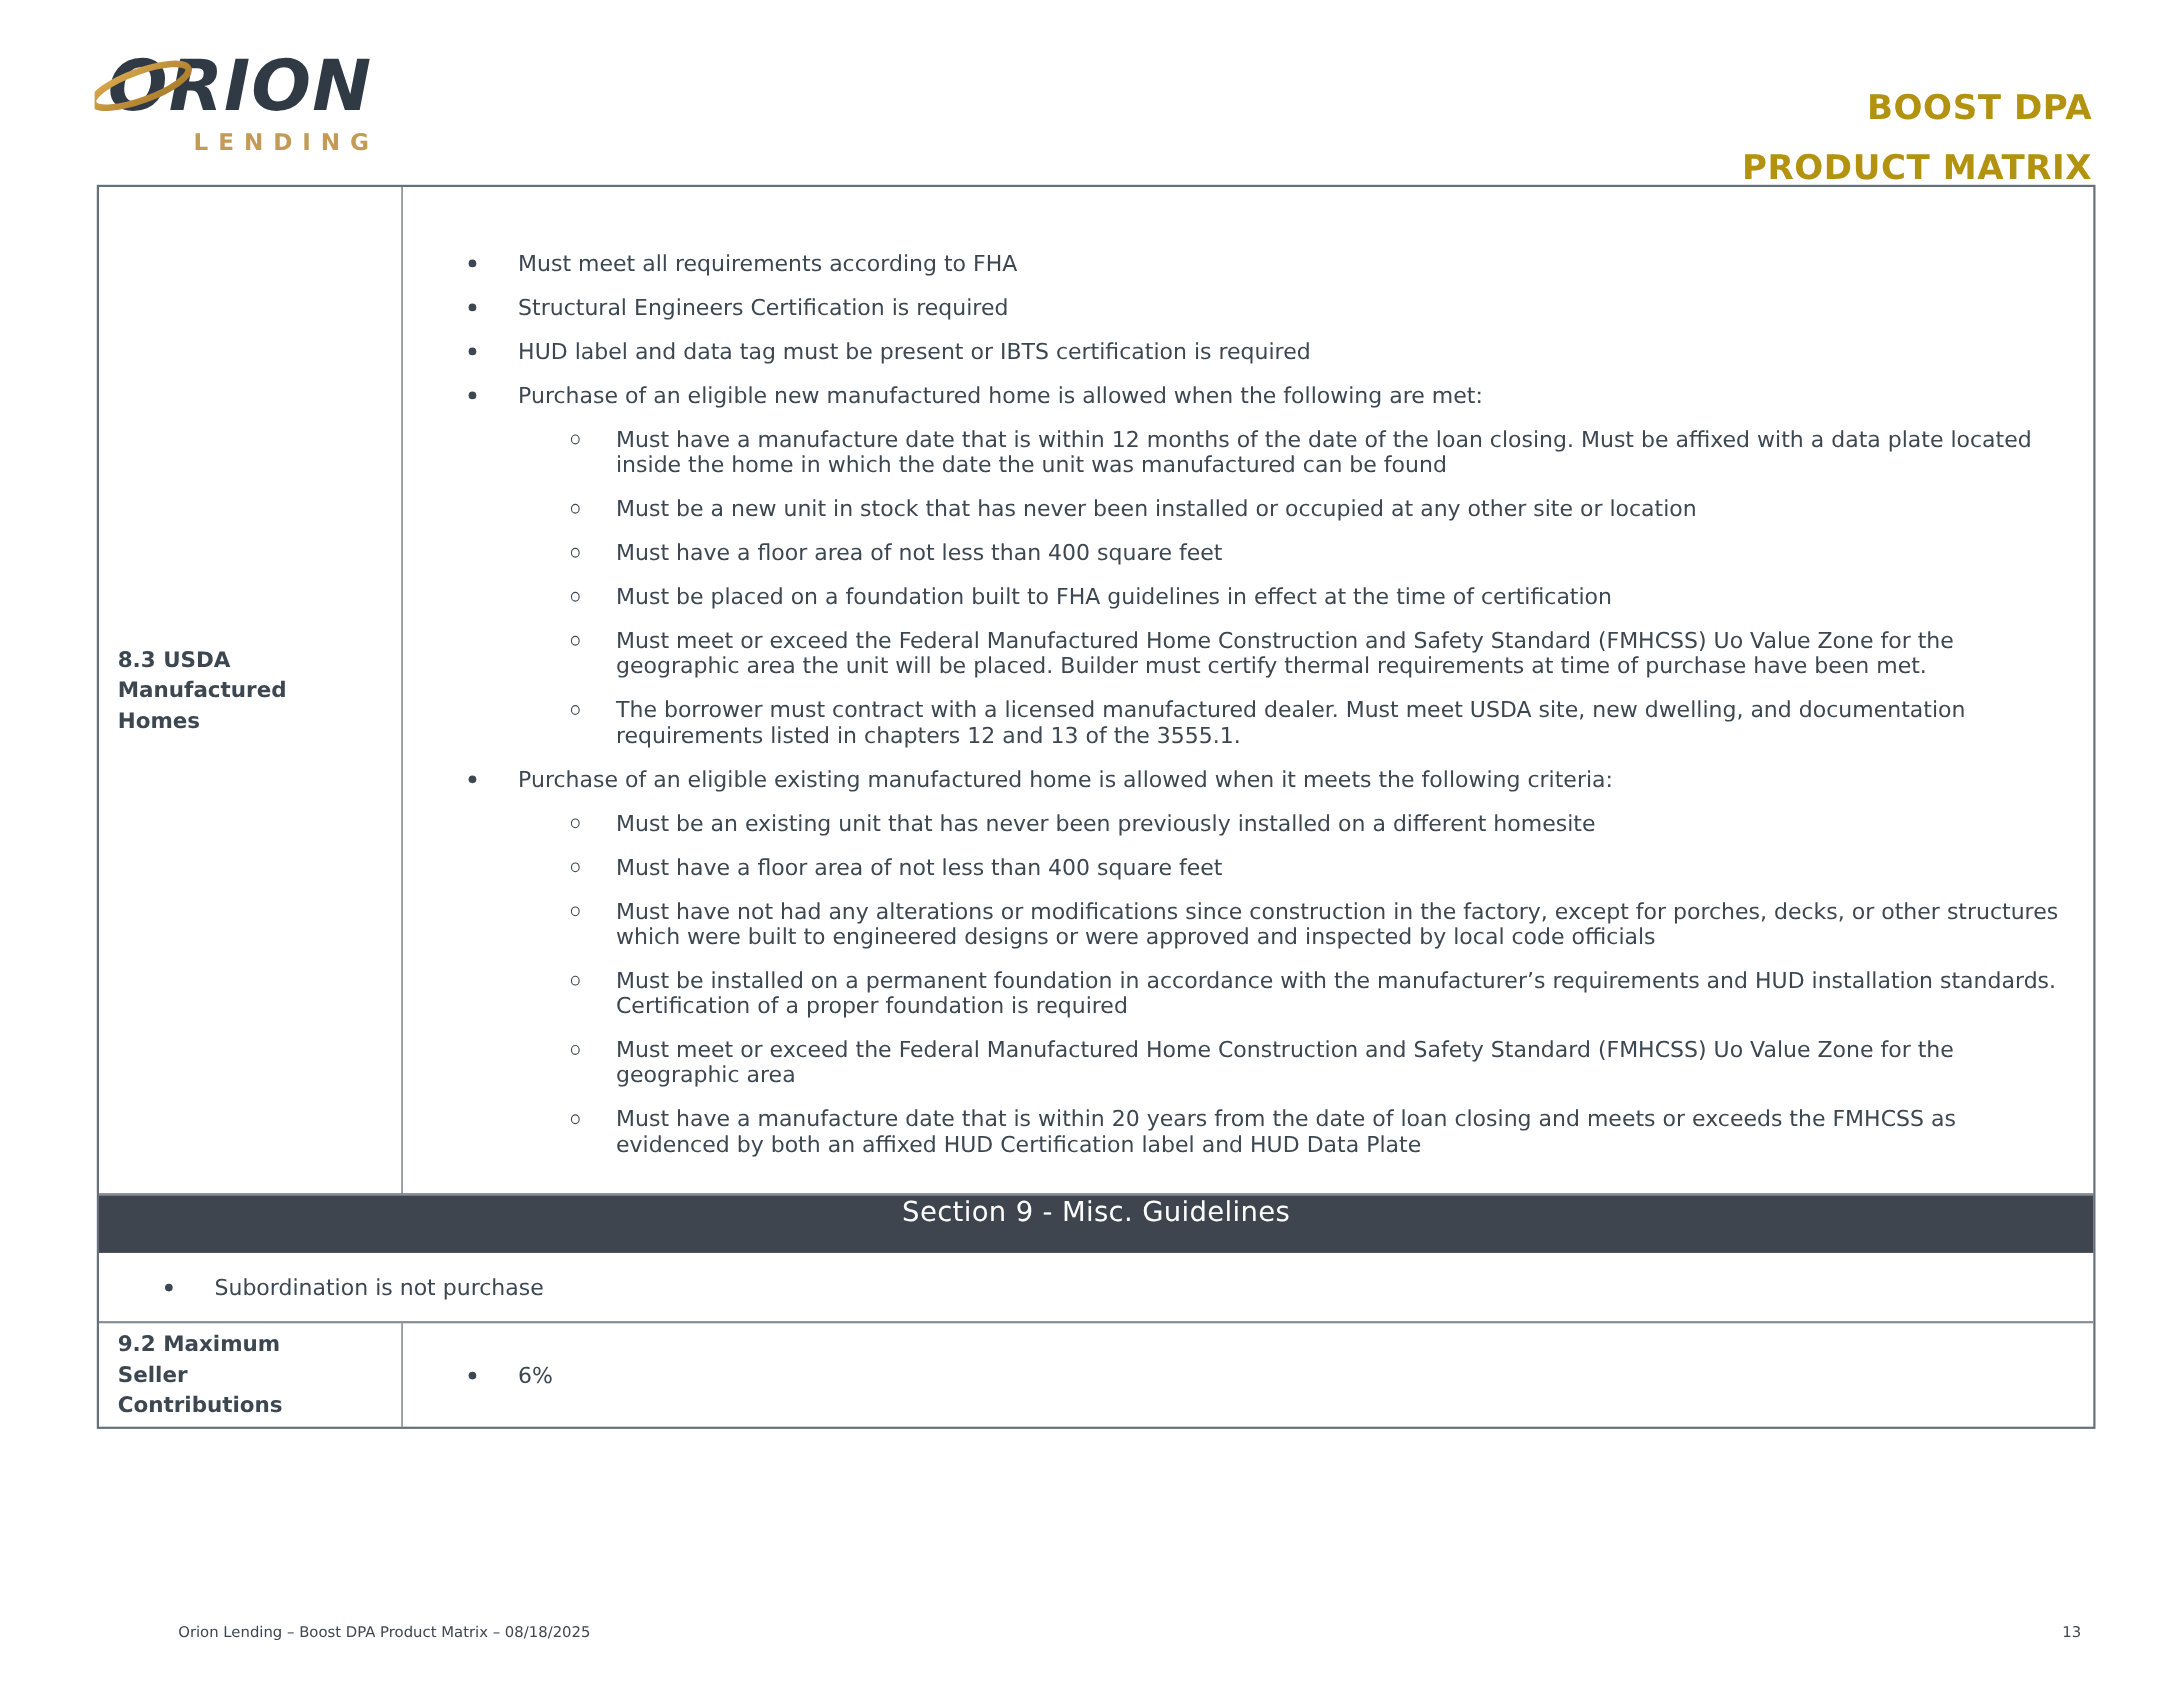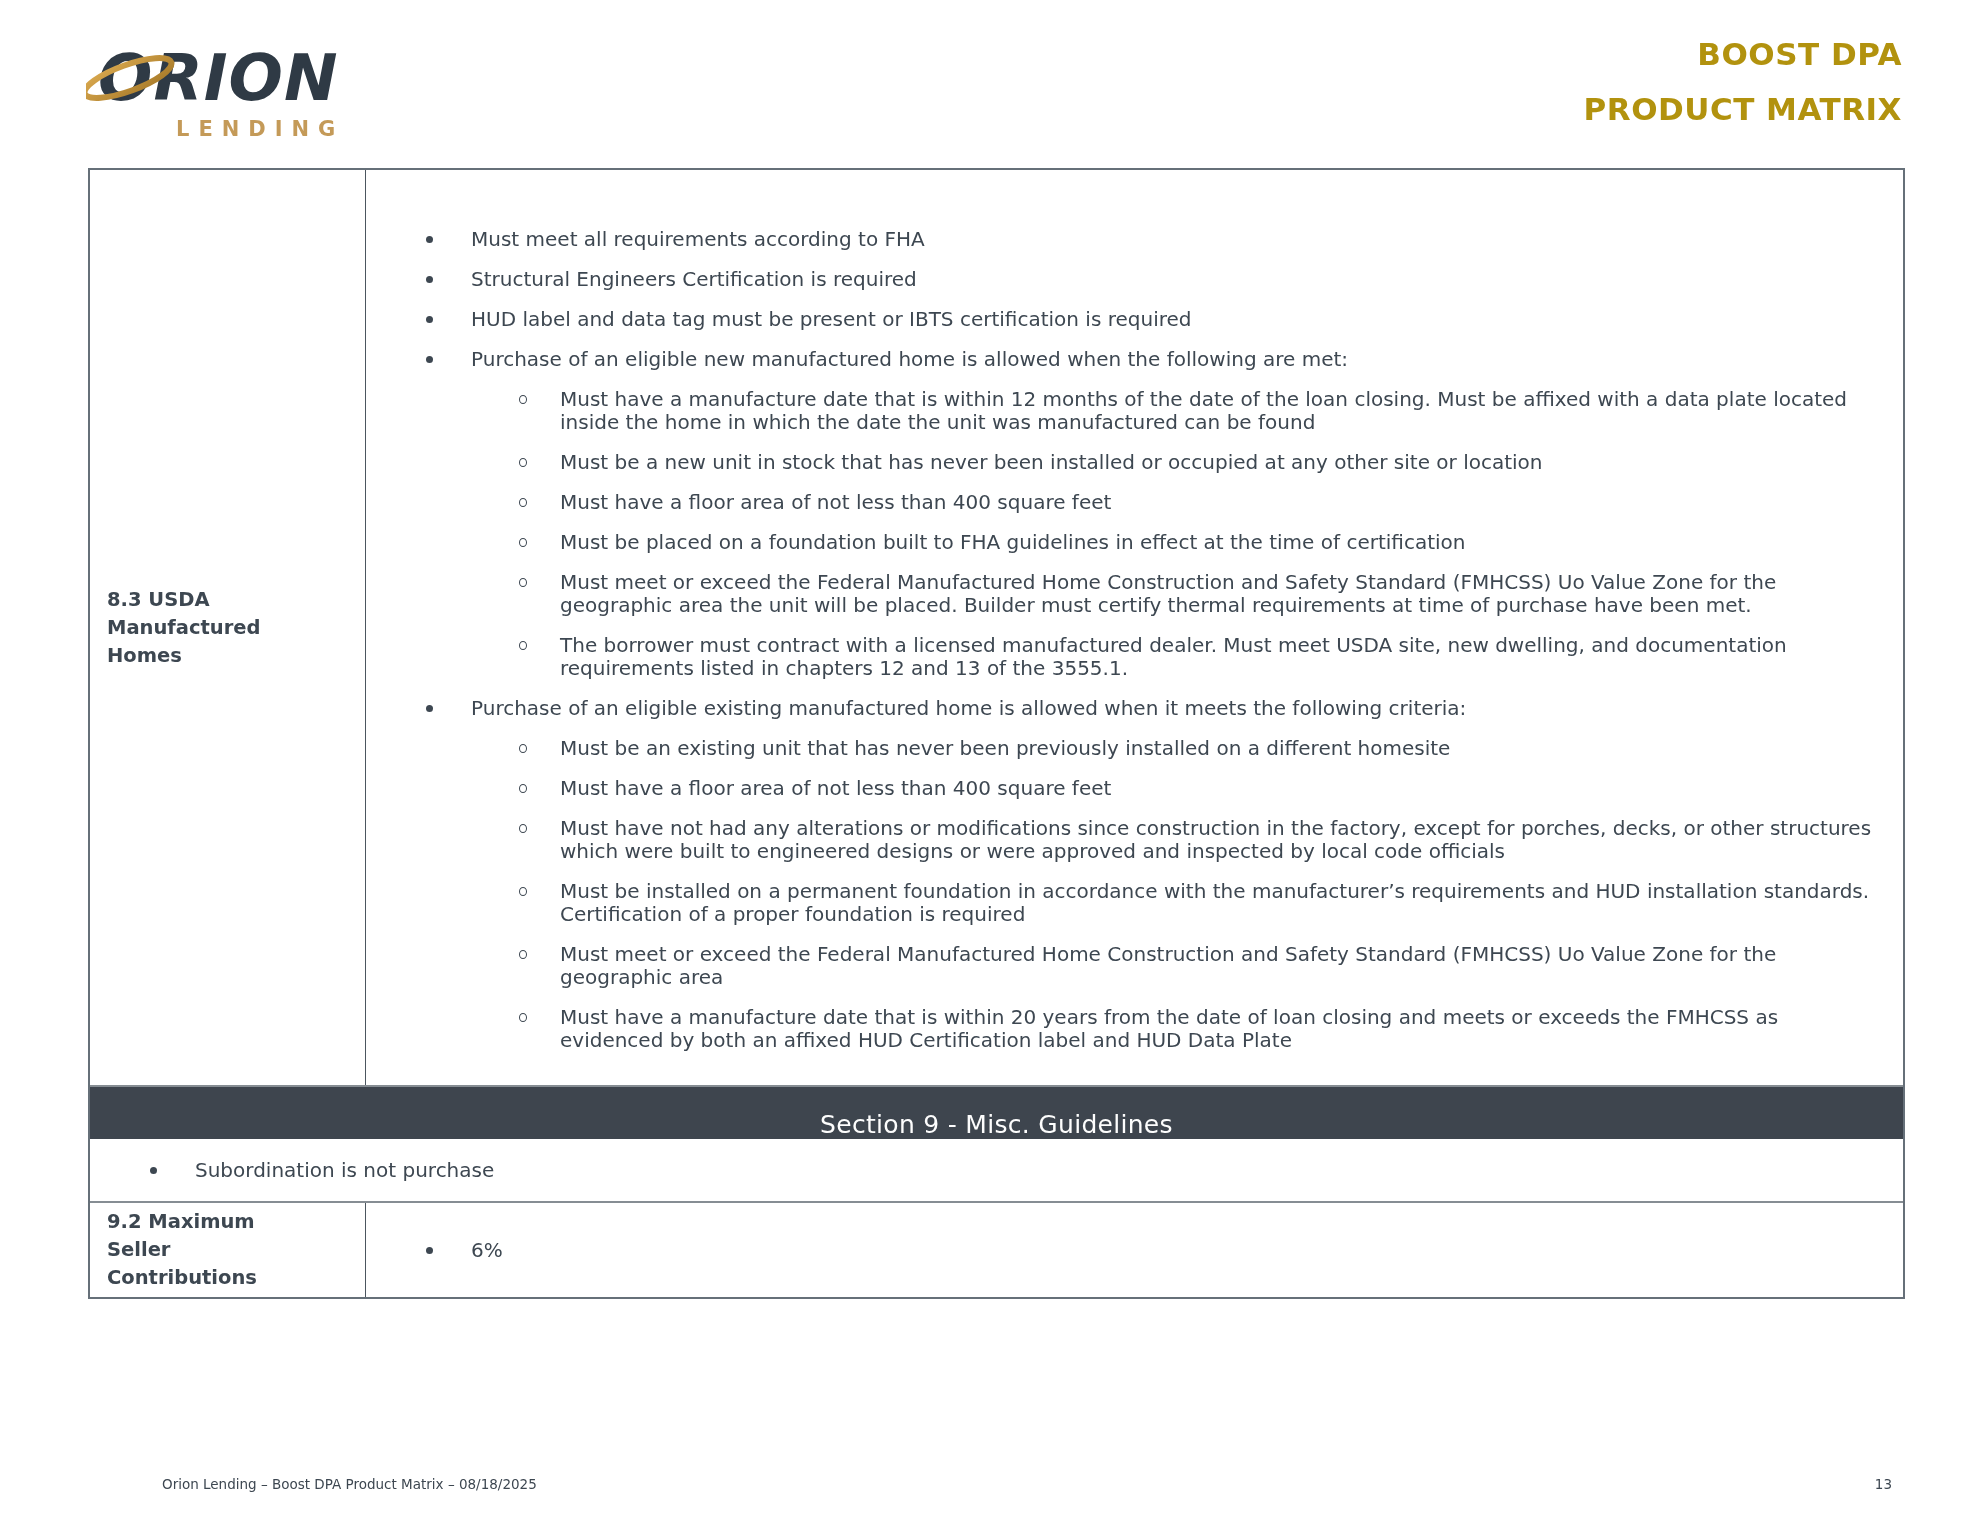--- a/index.html
+++ b/index.html
@@ -42,20 +42,21 @@
     top: 36px;
     right: 78px;
     text-align: right;
   }
   .doc-title-line {
     font-size: 31px;
     font-weight: bold;
     color: #b2920e;
     letter-spacing: 0.5px;
     line-height: 37px;
+    margin-top: 44px;
   }
   .doc-title-line + .doc-title-line { margin-top: 18px; }
 
   
   .matrix {
     position: absolute;
     left: 88px;
     top: 168px;
     width: 1817px;
     border: 2px solid #667079;
@@ -126,21 +127,21 @@
     border-radius: 50%;
     border: 1.4px solid #3d4751;
     background: transparent;
   }
 
   .section-bar {
     height: 54px;
     background: #3e454e;
     border-top: 2px solid #868d93;
     display: flex;
-    align-items: flex-end;
+    align-items: flex-start;
     justify-content: center;
   }
   .section-bar-title {
     color: #fdfdfd;
     font-size: 25px;
     letter-spacing: 0.3px;
   }
 
   
   .footer-left {

